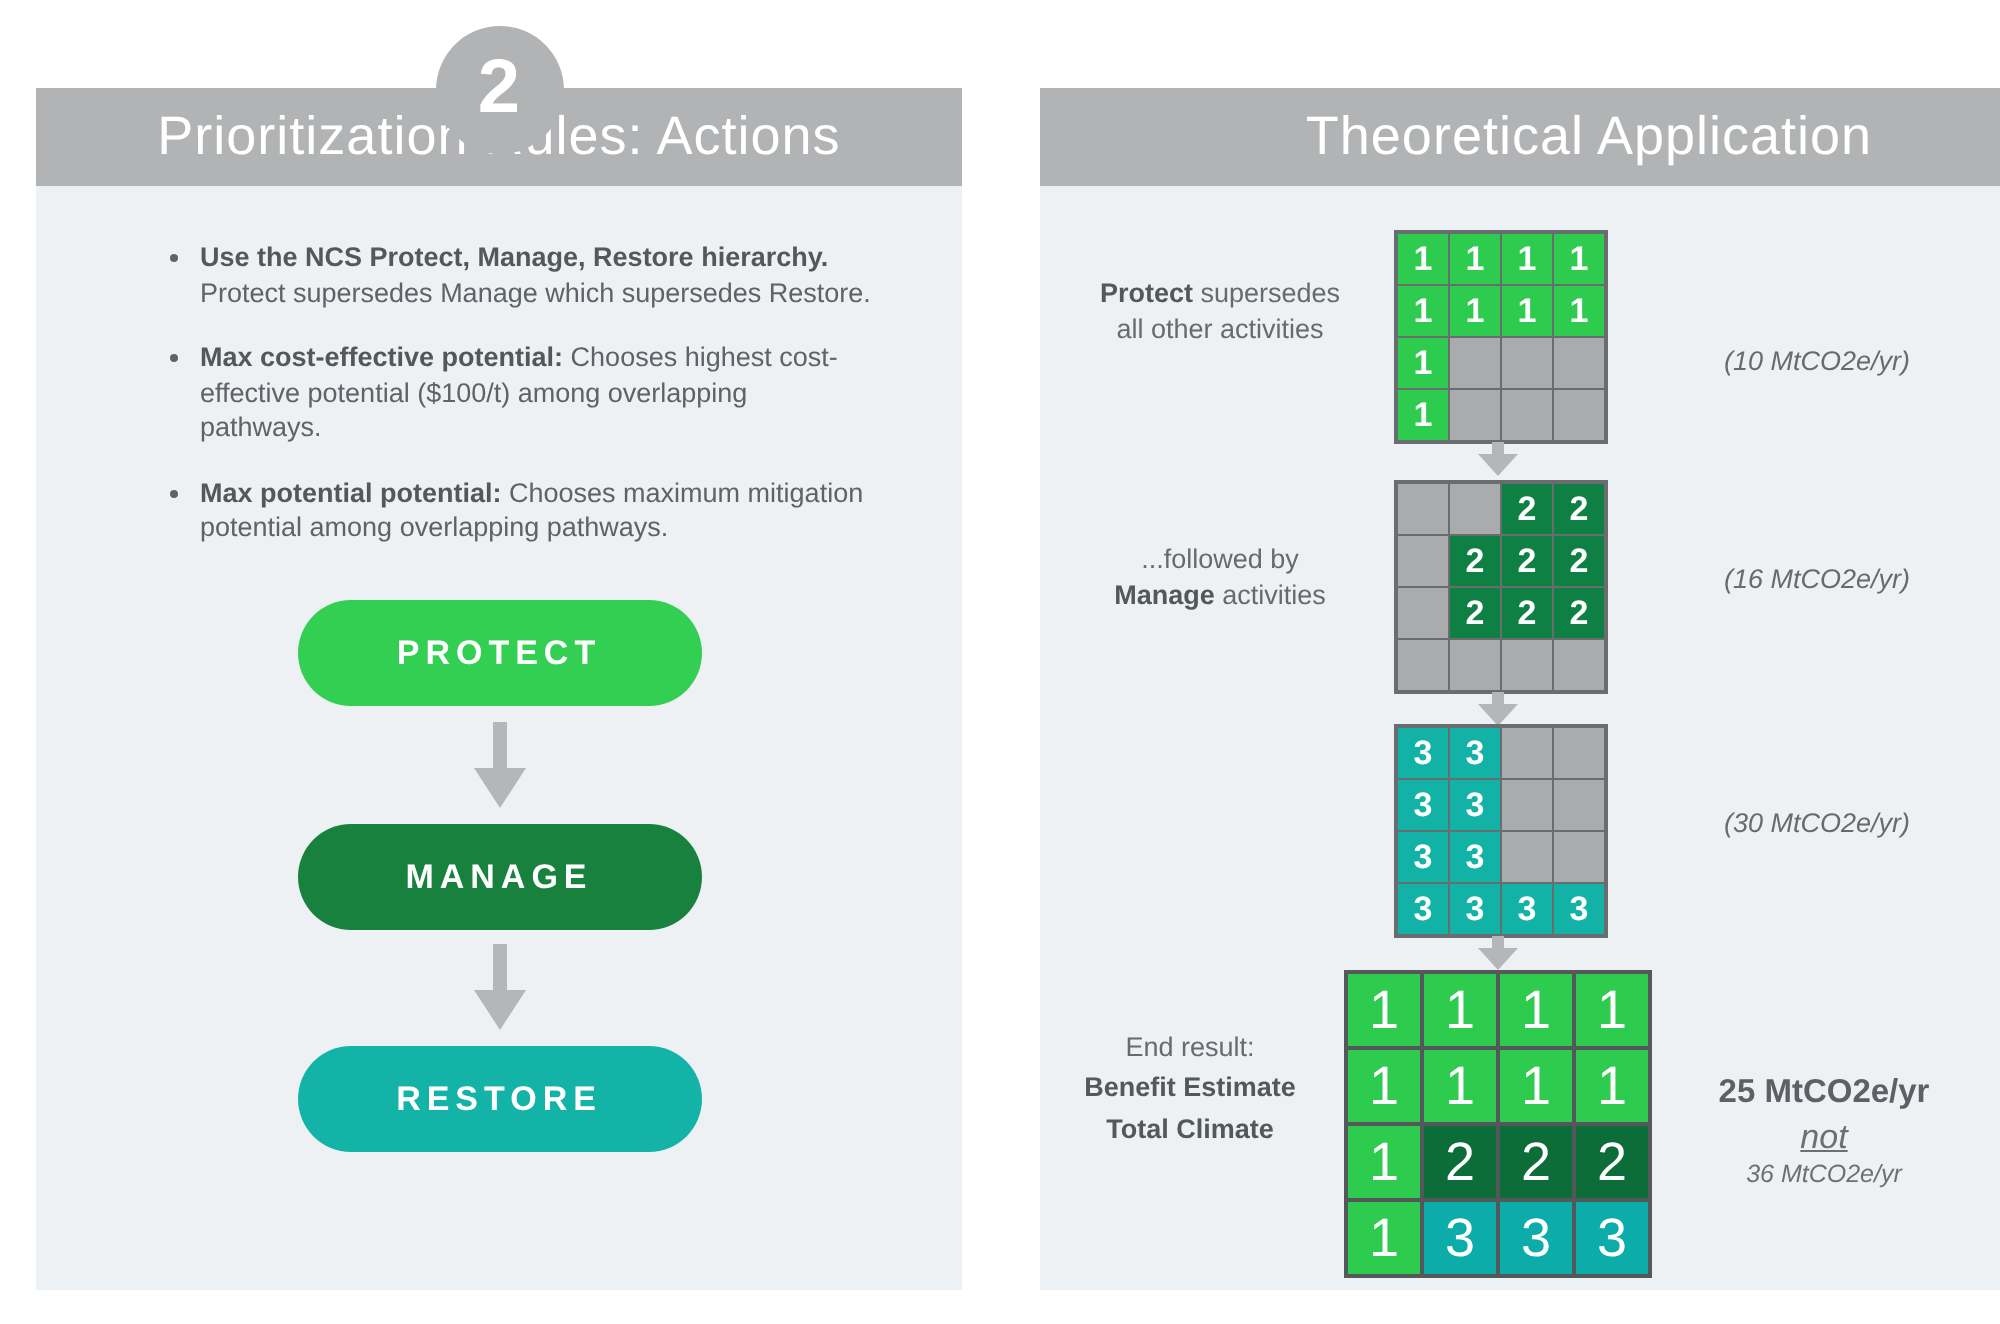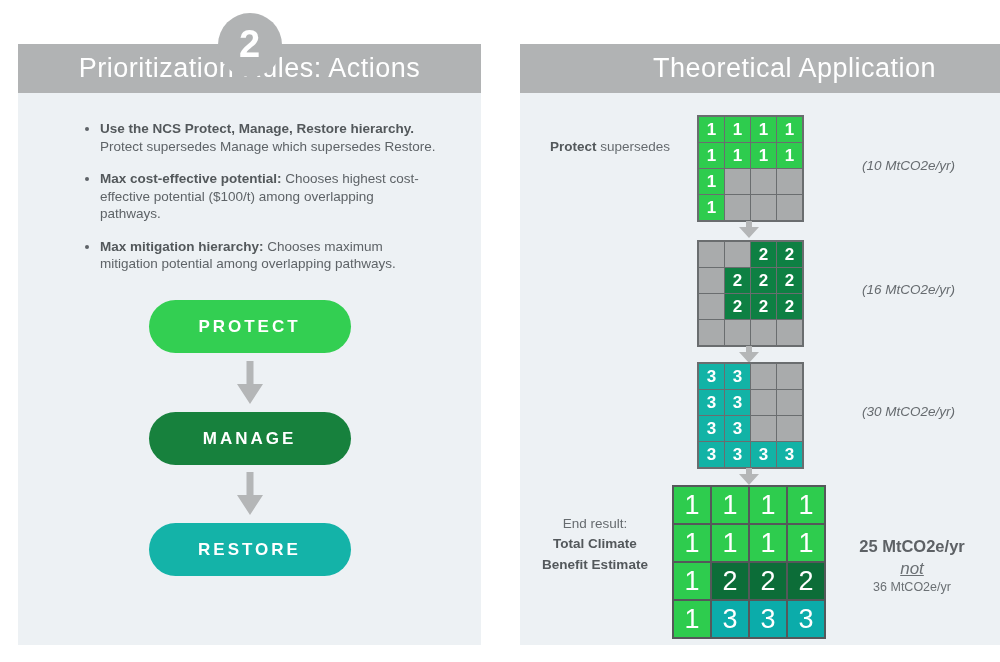--- a/index.html
+++ b/index.html
@@ -48,34 +48,34 @@
   .cell{display:flex;align-items:center;justify-content:center;color:#fff;}
   .grid-small .cell{font-size:17px;font-weight:700;}
   .grid-big .cell{font-size:27px;font-weight:400;}
   .step-arrow{position:absolute;left:218px;}
   .end-label{position:absolute;left:0;width:150px;text-align:center;
     color:#666b6f;font-size:13.5px;line-height:1.5;}
   .result{position:absolute;left:318px;width:148px;text-align:center;}
   .result-total{font-weight:700;font-size:16.5px;color:#5d6165;}
   .result-not{font-size:17px;font-style:italic;text-decoration:underline;
     color:#6b7074;margin-top:3px;}
-  .result-alt{font-size:12.5px;color:#6b7074;margin-top:1px;}
+  .result-alt{font-size:12.5px;font-style:italic;color:#6b7074;margin-top:1px;}
 </style>
 </head>
 <body>
 
 <div class="panel panel-left">
   <div class="badge">2</div>
   <div class="panel-header">Prioritization Rules: Actions</div>
 
   <div class="bullets">
     <ul>
       <li><span class="b">Use the NCS Protect, Manage, Restore hierarchy.</span><span> Protect supersedes Manage which supersedes Restore.</span></li>
       <li><span class="b">Max cost-effective potential:</span><span> Chooses highest cost-effective potential ($100/t) among overlapping pathways.</span></li>
-      <li><span class="b">Max mitigation hierarchy:</span><span> Chooses maximum mitigation potential among overlapping pathways.</span></li>
+      <li><span class="b">Max potential potential:</span><span> Chooses maximum mitigation potential among overlapping pathways.</span></li>
     </ul>
   </div>
 
   <div class="pill" style="top: 256px; background: rgb(51, 207, 82);">
     <span>PROTECT</span>
   </div>
   <svg class="flow-arrow" style="top:317px" width="30" height="44" viewBox="0 0 30 44">
     <path class="arrow-fill" d="M11.5 0 h7 v23 h9.5 L15 43 2 23 h9.5 Z"></path>
   </svg>
   <div class="pill" style="top: 368px; background: rgb(23, 129, 61);">
@@ -87,44 +87,49 @@
   <div class="pill" style="top: 479px; background: rgb(20, 179, 168);">
     <span>RESTORE</span>
   </div>
 </div>
 
 <div class="panel panel-right">
   <div class="panel-header">Theoretical Application</div>
 
   <div class="step-label" style="top:94px">
       <div><span class="b">Protect</span><span> supersedes</span></div>
+      <div><span>all other activities</span></div>
     </div>
   <div class="grid grid-small" style="top:71px;left:177px">
       <div class="cell" style="background: rgb(46, 204, 78);">1</div>
       <div class="cell" style="background: rgb(46, 204, 78);">1</div>
       <div class="cell" style="background: rgb(46, 204, 78);">1</div>
       <div class="cell" style="background: rgb(46, 204, 78);">1</div>
       <div class="cell" style="background: rgb(46, 204, 78);">1</div>
       <div class="cell" style="background: rgb(46, 204, 78);">1</div>
       <div class="cell" style="background: rgb(46, 204, 78);">1</div>
       <div class="cell" style="background: rgb(46, 204, 78);">1</div>
       <div class="cell" style="background: rgb(46, 204, 78);">1</div>
       <div class="cell" style="background: rgb(169, 171, 172);"></div>
       <div class="cell" style="background: rgb(169, 171, 172);"></div>
       <div class="cell" style="background: rgb(169, 171, 172);"></div>
       <div class="cell" style="background: rgb(46, 204, 78);">1</div>
       <div class="cell" style="background: rgb(169, 171, 172);"></div>
       <div class="cell" style="background: rgb(169, 171, 172);"></div>
       <div class="cell" style="background: rgb(169, 171, 172);"></div>
     </div>
-  <div class="annotation" style="top:114px">(10 MtCO2e/yr)</div>
+  <div class="annotation" style="top:129px">(10 MtCO2e/yr)</div>
   <svg class="step-arrow" style="top:177px" width="22" height="17" viewBox="0 0 22 17">
     <path class="arrow-fill" d="M8 0 h6 v6 h7 L11 17 1 6 h7 Z"></path>
   </svg>
 
+  <div class="step-label" style="top:227px">
+      <div><span>...followed by</span></div>
+      <div><span class="b">Manage</span><span> activities</span></div>
+    </div>
   <div class="grid grid-small" style="top:196px;left:177px">
       <div class="cell" style="background: rgb(169, 171, 172);"></div>
       <div class="cell" style="background: rgb(169, 171, 172);"></div>
       <div class="cell" style="background: rgb(14, 128, 67);">2</div>
       <div class="cell" style="background: rgb(14, 128, 67);">2</div>
       <div class="cell" style="background: rgb(169, 171, 172);"></div>
       <div class="cell" style="background: rgb(14, 128, 67);">2</div>
       <div class="cell" style="background: rgb(14, 128, 67);">2</div>
       <div class="cell" style="background: rgb(14, 128, 67);">2</div>
       <div class="cell" style="background: rgb(169, 171, 172);"></div>
@@ -159,22 +164,22 @@
       <div class="cell" style="background: rgb(18, 179, 166);">3</div>
       <div class="cell" style="background: rgb(18, 179, 166);">3</div>
     </div>
   <div class="annotation" style="top:360px">(30 MtCO2e/yr)</div>
   <svg class="step-arrow" style="top:424px" width="22" height="17" viewBox="0 0 22 17">
     <path class="arrow-fill" d="M8 0 h6 v6 h7 L11 17 1 6 h7 Z"></path>
   </svg>
 
   <div class="end-label" style="top:470px">
       <div><span>End result:</span></div>
+      <div><span class="b">Benefit Estimate</span></div>
       <div><span class="b">Total Climate</span></div>
-      <div><span class="b">Benefit Estimate</span></div>
     </div>
   <div class="grid grid-big" style="top:441px;left:152px">
       <div class="cell" style="background: rgb(46, 204, 78);">1</div>
       <div class="cell" style="background: rgb(46, 204, 78);">1</div>
       <div class="cell" style="background: rgb(46, 204, 78);">1</div>
       <div class="cell" style="background: rgb(46, 204, 78);">1</div>
       <div class="cell" style="background: rgb(46, 204, 78);">1</div>
       <div class="cell" style="background: rgb(46, 204, 78);">1</div>
       <div class="cell" style="background: rgb(46, 204, 78);">1</div>
       <div class="cell" style="background: rgb(46, 204, 78);">1</div>

